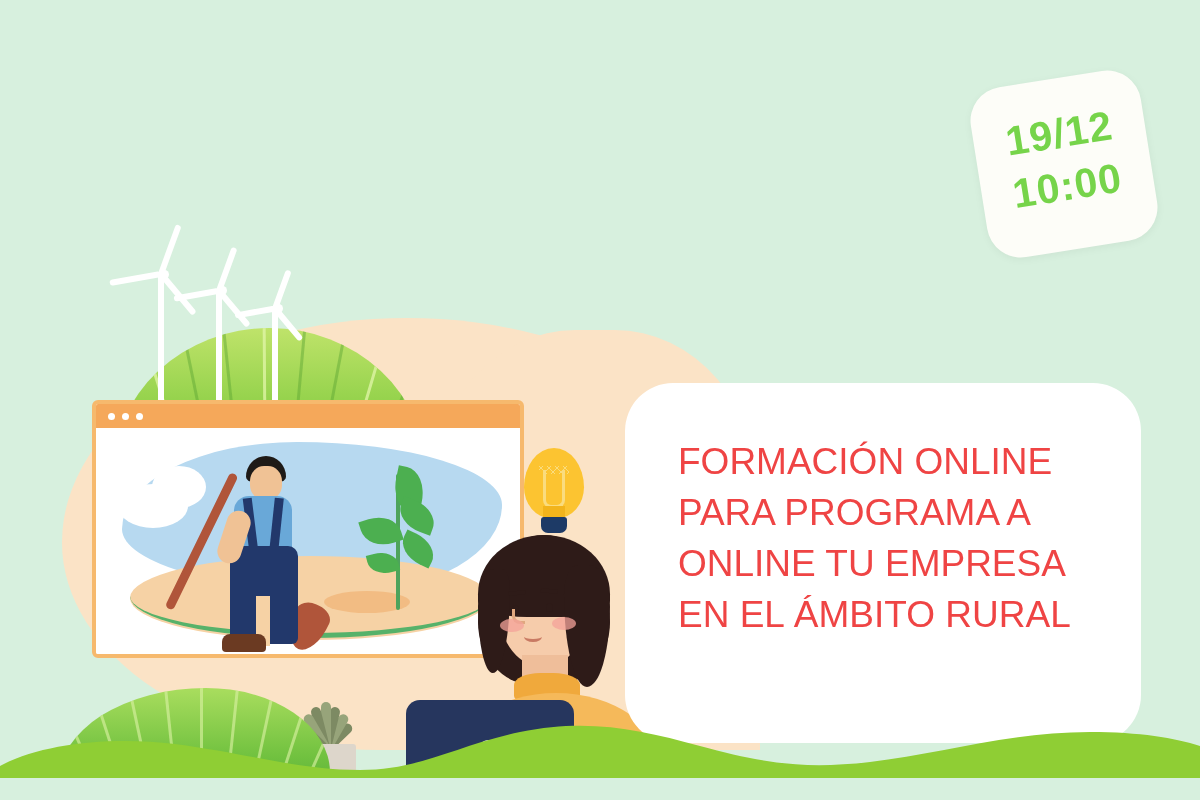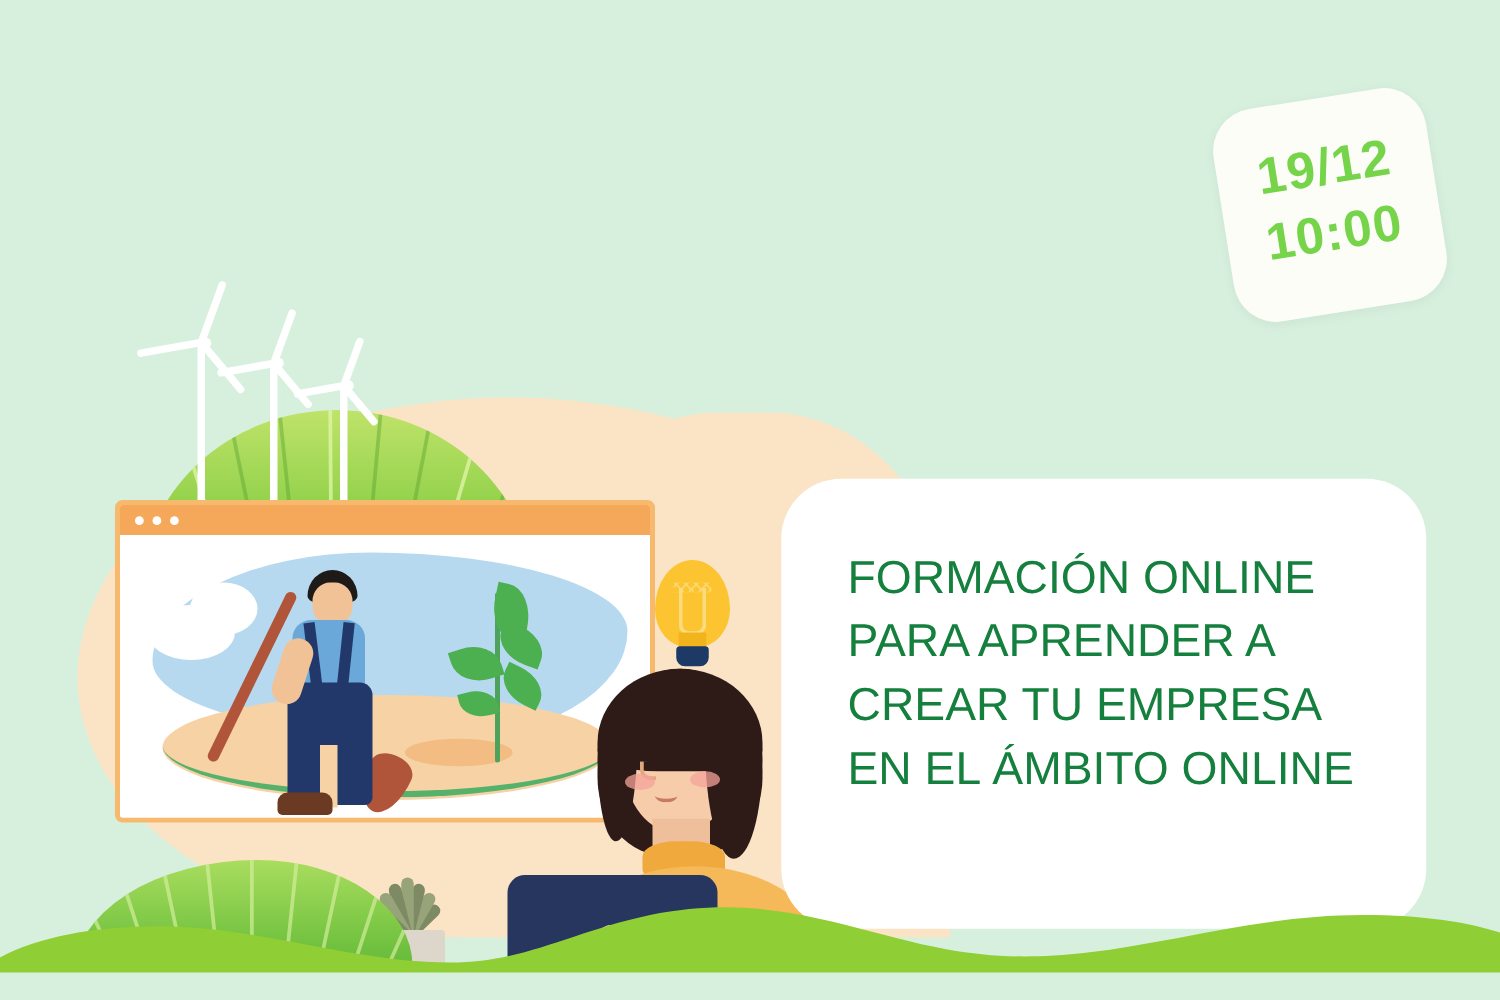--- a/index.html
+++ b/index.html
@@ -101,21 +101,21 @@
     width: 516px;
     height: 360px;
     background: #ffffff;
     border-radius: 48px;
     z-index: 30;
   }
   .info-text {
     position: absolute;
     left: 53px;
     top: 53px;
-    color: #15803d;
+    color: #ef4444;
     font-size: 37px;
     line-height: 51px;
     font-weight: normal;
     letter-spacing: 0px;
     white-space: nowrap;
   }
 
   
   .beige-blob {
     position: absolute;
@@ -673,23 +673,23 @@
   </div>
 
   <div class="laptop">
     <div class="lap-lid"></div>
     <div class="lap-logo"></div>
   </div>
 
   <div class="info-card">
     <div class="info-text">
       <span>FORMACIÓN ONLINE</span><br>
-      <span>PARA APRENDER A</span><br>
-      <span>CREAR TU EMPRESA</span><br>
-      <span>EN EL ÁMBITO ONLINE</span>
+      <span>PARA PROGRAMA A</span><br>
+      <span>ONLINE TU EMPRESA</span><br>
+      <span>EN EL ÁMBITO RURAL</span>
     </div>
   </div>
 
   <svg class="green-wave" viewBox="0 0 1200 130" preserveAspectRatio="none">
     <path d="M0,126 L0,96 C40,74 110,66 175,74 C250,84 300,100 360,100 C420,100 455,76 520,62 C590,48 640,60 700,76 C760,92 800,100 870,92 C940,84 1010,62 1090,62 C1140,62 1175,68 1200,76 L1200,126 Z" fill="#8fce34"></path>
   </svg>
   <div class="mint-floor"></div>
 
 
   <div class="date-badge">

